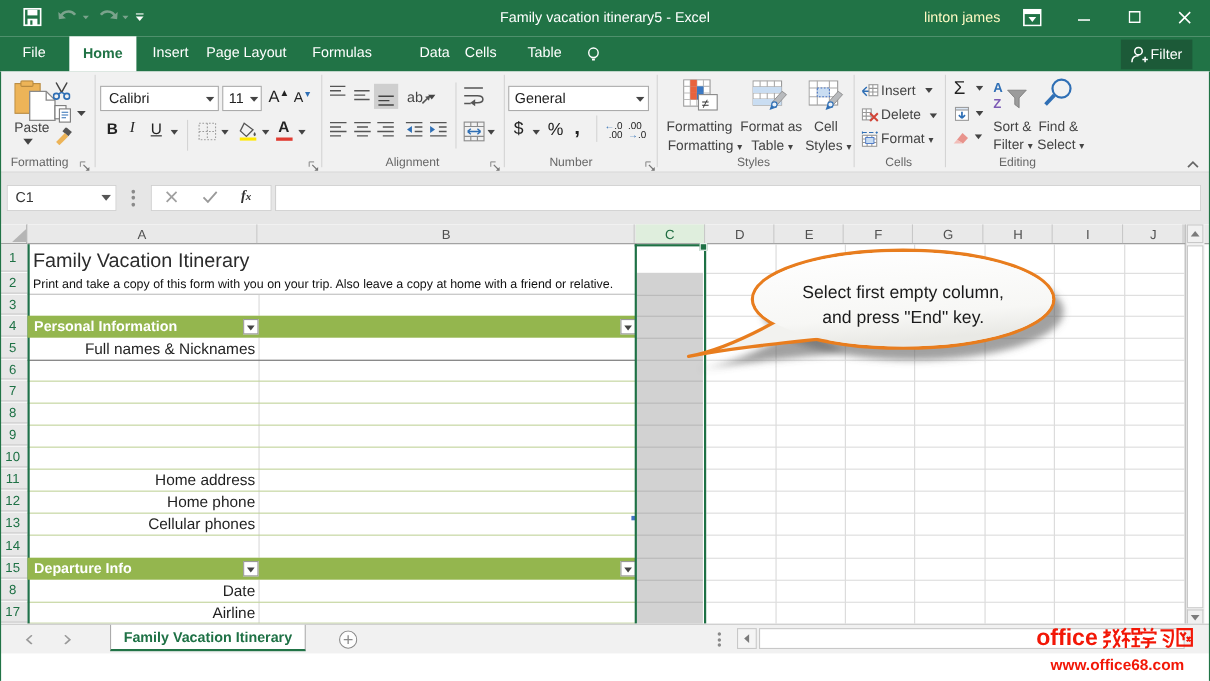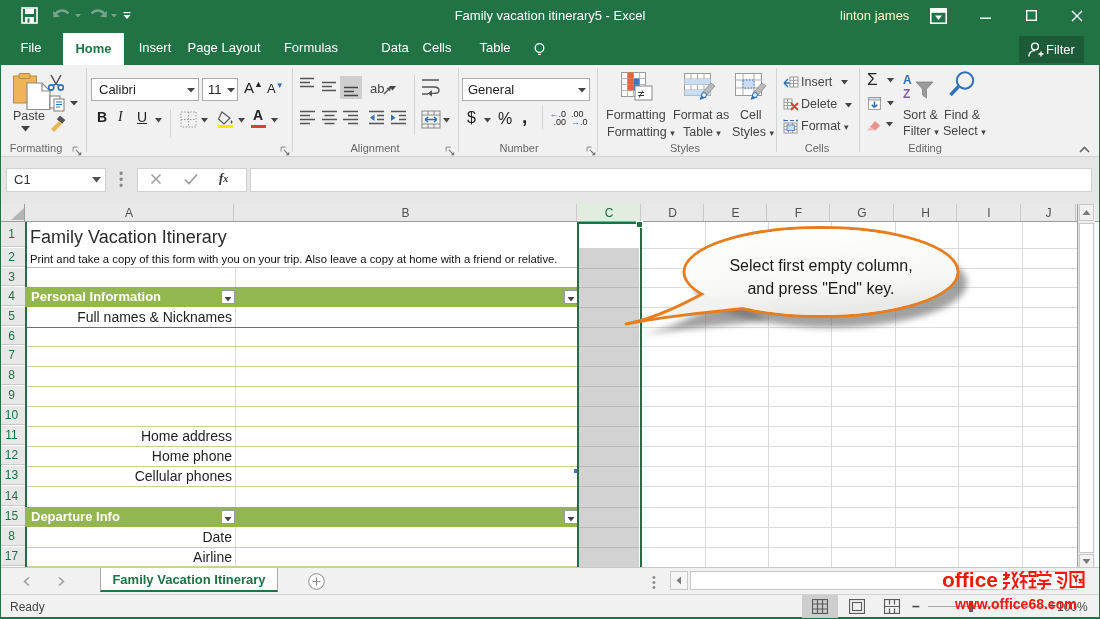--- a/index.html
+++ b/index.html
@@ -577,41 +577,20 @@
       <circle cx="8.5" cy="8.5" r="7.8" fill="#fdfdfd" stroke="#8a8a8a" stroke-width="1"></circle>
       <path d="M8.5 4.5 v8 M4.5 8.5 h8" stroke="#8a8a8a" stroke-width="1.2"></path>
     </svg>
     <div class="abs" style="left:652px;top:7px;color:#8a8a8a;font-size:11px;line-height:5px">•<br>•<br>•</div>
     <div class="abs" style="left:670px;top:3px;width:18px;height:19px;background:#f5f5f5;border:1px solid #c8c8c8"></div>
     <svg class="abs" style="left:675px;top:8px" width="8" height="9" viewBox="0 0 8 9">
         <path d="M6 0.5 L1.5 4.5 L6 8.5 Z" fill="#7b7b7b"></path>
       </svg>
     <div class="abs" style="left:690px;top:3px;width:387px;height:19px;background:#fff;border:1px solid #c8c8c8"></div>
   </div>
-  <div id="statusbar">
-    <div class="abs" style="left:10px;top:5px;font-size:12px;color:#444">Ready</div>
-    <div class="abs" style="left:802px;top:0px;width:36px;height:23px;background:#cecece"></div>
-    <svg class="abs" style="left:812px;top:4px" width="16" height="15" viewBox="0 0 16 15">
-      <rect x="0.5" y="0.5" width="15" height="14" fill="none" stroke="#5a5a5a" stroke-width="1.2"></rect>
-      <path d="M0.5 5 h15 M0.5 10 h15 M5.5 0.5 v14 M10.5 0.5 v14" stroke="#5a5a5a" stroke-width="1.2"></path>
-    </svg>
-    <svg class="abs" style="left:849px;top:4px" width="16" height="15" viewBox="0 0 16 15">
-      <rect x="0.5" y="0.5" width="15" height="14" fill="none" stroke="#5a5a5a" stroke-width="1.2"></rect>
-      <rect x="3.5" y="3.5" width="9" height="8" fill="none" stroke="#5a5a5a" stroke-width="1.1"></rect>
-    </svg>
-    <svg class="abs" style="left:884px;top:4px" width="16" height="15" viewBox="0 0 16 15">
-      <rect x="0.5" y="0.5" width="15" height="14" fill="none" stroke="#5a5a5a" stroke-width="1.2"></rect>
-      <path d="M5.5 0.5 v5 M10.5 0.5 v5 M5.5 14.5 v-5 M10.5 14.5 v-5 M0.5 7.5 h15" stroke="#5a5a5a" stroke-width="1.2"></path>
-    </svg>
-    <div class="abs" style="left:912px;top:3px;font-size:14px;color:#444;font-weight:bold">–</div>
-    <div class="abs" style="left:928px;top:11px;width:118px;height:1px;background:#a8a8a8"></div>
-    <div class="abs" style="left:969px;top:6px;width:4px;height:11px;background:#5f5f5f"></div>
-    <div class="abs" style="left:1048px;top:2px;font-size:14px;color:#444">+</div>
-    <div class="abs" style="left:1057px;top:5px;font-size:12px;color:#444">100%</div>
-  </div>
 
   <svg class="abs" style="left:600px;top:215px;pointer-events:none" width="420" height="135" viewBox="0 0 420 135">
     <defs>
       <linearGradient id="bg" x1="0" y1="0" x2="0.25" y2="1">
         <stop offset="0" stop-color="#ffffff"></stop>
           <stop offset="0.75" stop-color="#f7f7f5"></stop>
           <stop offset="1" stop-color="#e9e9e5"></stop>
       </linearGradient>
       <filter id="sh" x="-15%" y="-15%" width="135%" height="135%">
           <feGaussianBlur stdDeviation="3.2"></feGaussianBlur>

